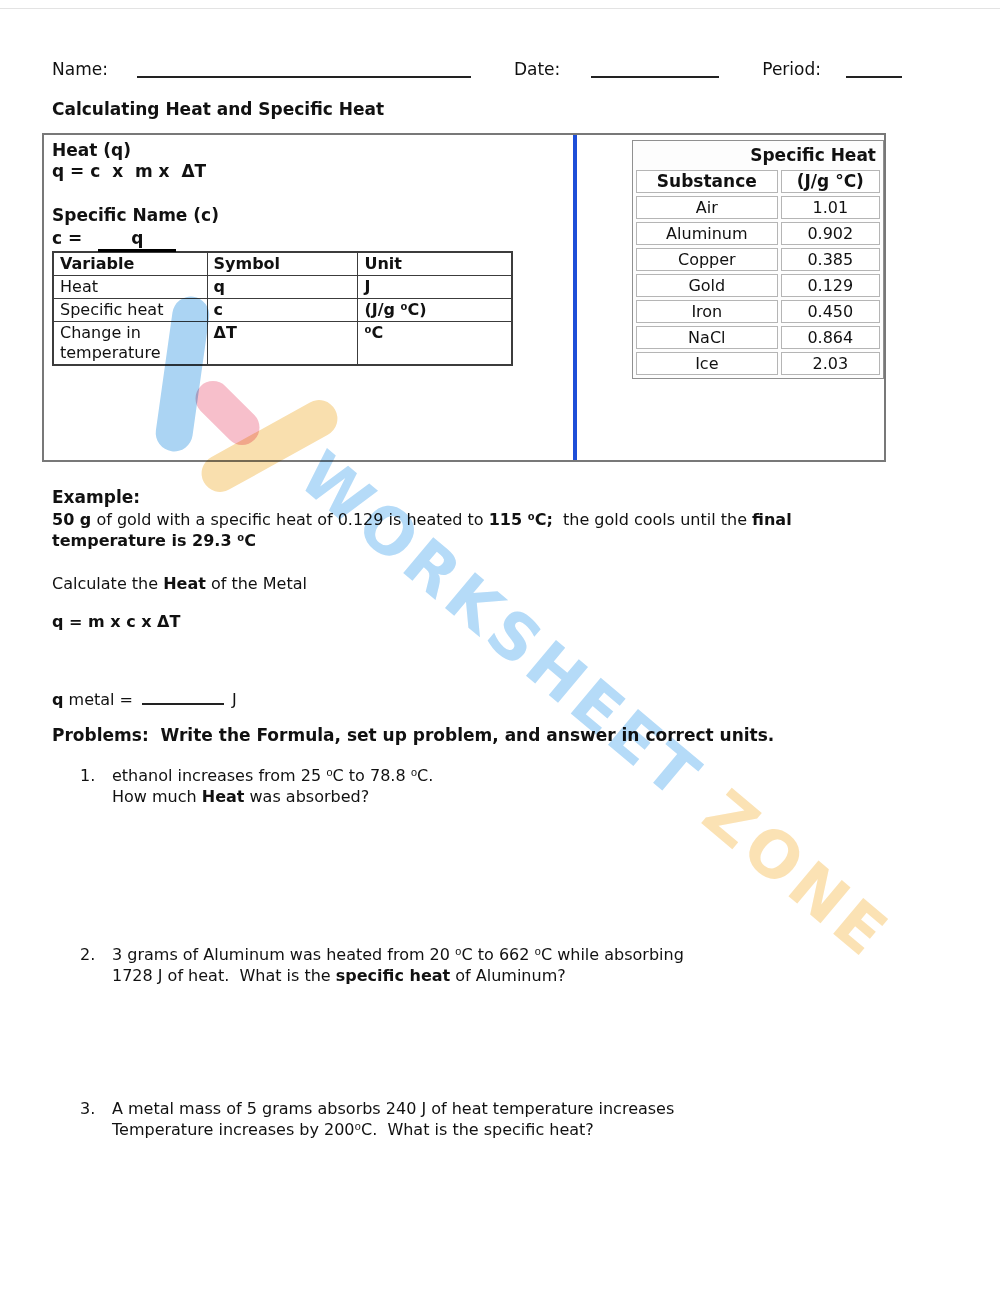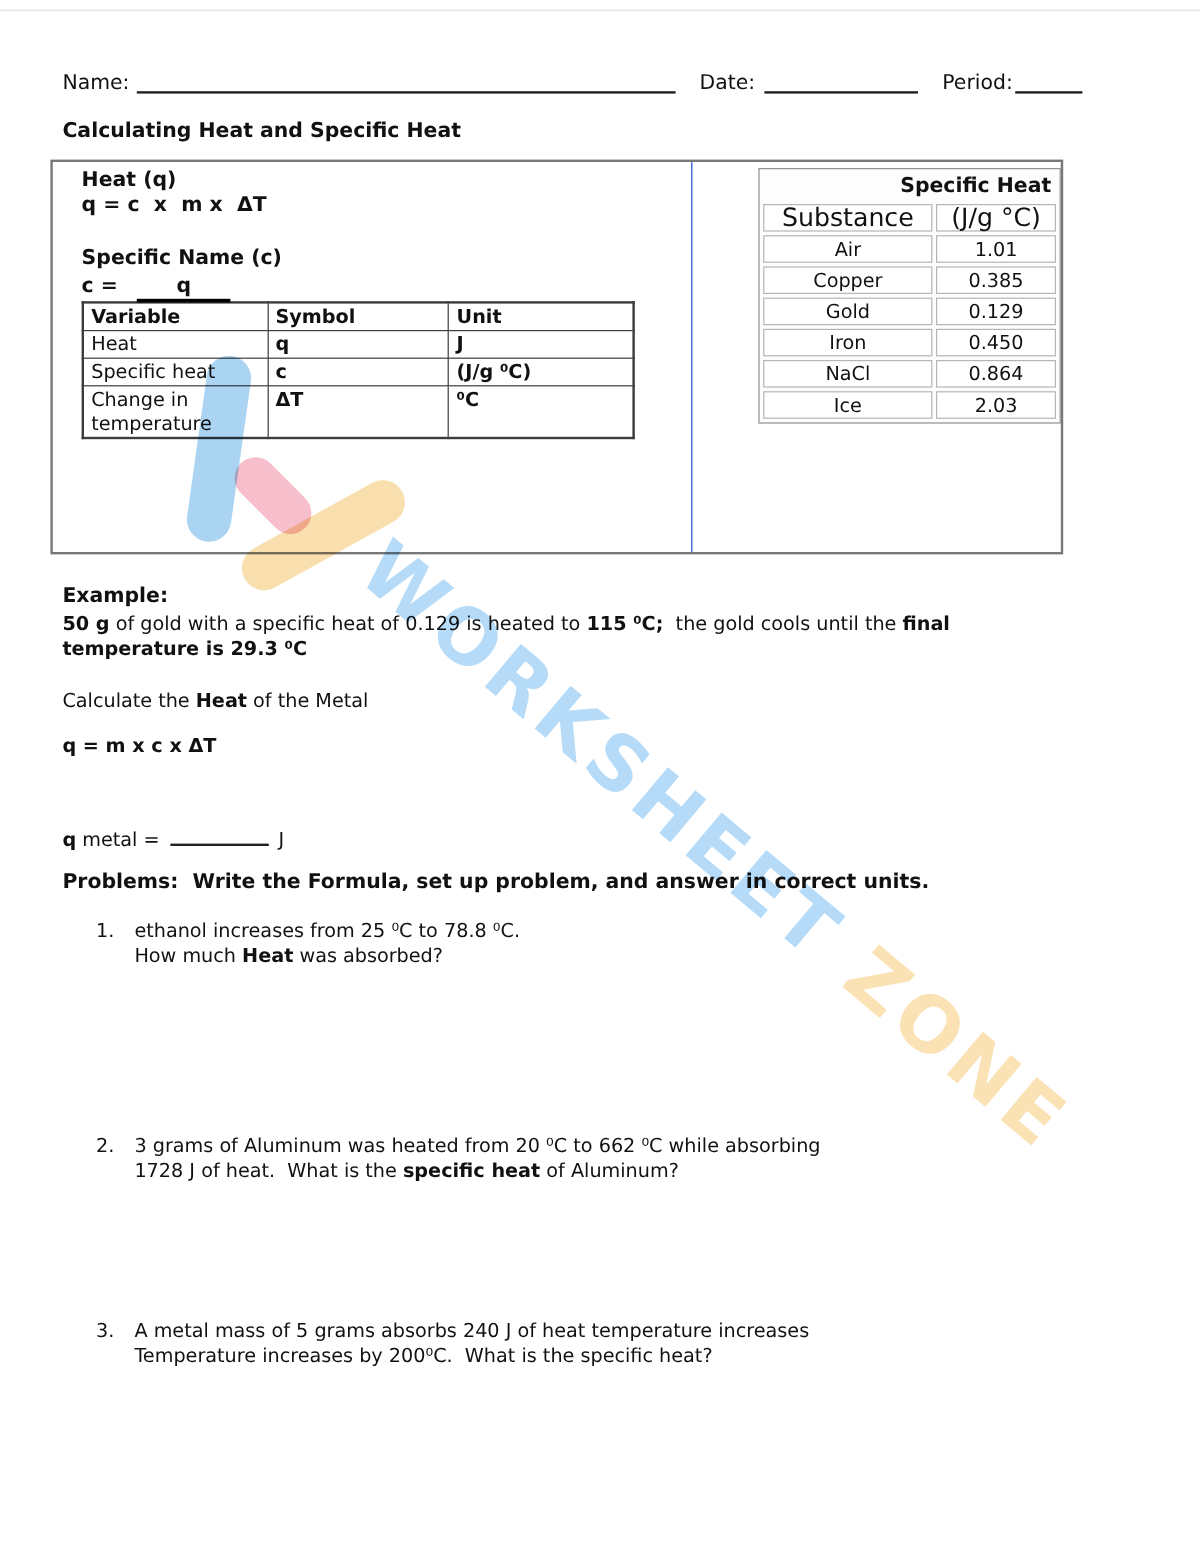--- a/index.html
+++ b/index.html
@@ -8,52 +8,52 @@
     position:relative; width:1000px; height:1294px; margin:0 auto;
     background:#ffffff; overflow:hidden;
     font-family:"DejaVu Sans","Liberation Sans",sans-serif;
     color:#111; font-size:16px; line-height:21px;
   }
   .txt { white-space:pre-wrap; }
   .b { font-weight:bold; }
   .top-rule { position:absolute; top:8px; left:0; right:0; border-top:1px solid #e3e3e3; }
 
   
-  .hdr { position:absolute; top:58px; left:52px; width:850px; display:flex; align-items:flex-end; font-size:17px; }
+  .hdr { position:absolute; top:58px; left:52px; width:850px; display:flex; align-items:flex-end; font-size:17px;gap:23px; }
   .wline { border-bottom:2px solid #222; height:20px; display:inline-block; }
   .l-name { flex:1; margin:0 20px 2px 6px; }
   .l-date { width:128px; margin:0 20px 2px 8px; }
   .l-period { width:56px; margin:0 0 2px 2px; }
 
   .title { position:absolute; top:99px; left:52px; font-size:17px; font-weight:bold; }
 
   
   .bigbox { position:absolute; top:133px; left:42px; width:844px; height:329px; border:2px solid #787878; display:flex; }
-  .pane-left { width:566px; border-right:1px solid #1d4ed8; padding:5px 0 0 24px; font-size:17px; }
+  .pane-left { width:566px; border-right:4px solid #1d4ed8; padding:5px 0 0 8px; font-size:17px; }
   .pane-right { flex:1; padding:5px 0 0 55px; }
 
   .f-head { font-weight:bold; }
   .f-gap { height:23px; }
   .c-row { margin-top:2px; font-weight:bold; height:23px; }
   .c-num { display:inline-block; width:78px; text-align:center; border-bottom:3px solid #000; margin-left:16px; font-weight:bold; }
   .c-den { margin-left:50px; font-weight:bold; margin-bottom:17px; }
 
   
   table.vartab { border-collapse:collapse; border:2px solid #3c3c3c; width:461px; font-size:16px; line-height:20px; }
   table.vartab td, table.vartab th { border:1px solid #3c3c3c; padding:1px 6px; text-align:left; vertical-align:top; }
   table.vartab th { font-weight:bold; }
   table.vartab .cv { width:150px; }
   table.vartab .cs { width:147px; font-weight:bold; }
   table.vartab .cu { width:150px; font-weight:bold; }
 
   
   table.shtab { border-collapse:separate; border-spacing:3px; border:1px solid #909090; width:252px; font-size:16px; background:#fdfdfd; }
   table.shtab td { border:1px solid #b5b5b5; text-align:center; height:23px; padding:0 4px; background:#fff; }
   table.shtab td.sh-title { border:none; text-align:right; font-weight:bold; font-size:17px; background:transparent; }
-  table.shtab td.hd { font-weight:normal; font-size:21px; }
+  table.shtab td.hd { font-weight:bold; font-size:17px; }
 
   
   .stroke { position:absolute; border-radius:20px; mix-blend-mode:multiply; z-index:4; }
   .stroke-blue   { left:164px; top:296px; width:37px; height:156px; transform:rotate(8deg); }
   .stroke-pink   { left:210px; top:375px; width:35px; height:76px;  transform:rotate(-45deg); }
   .stroke-yellow { left:251px; top:371px; width:37px; height:150px; transform:rotate(61deg); }
 
   
   .watermark {
     position:absolute; left:316px; top:458px; z-index:3;
@@ -148,20 +148,24 @@
           </tr>
           <tr>
             <td class="hd">Substance</td>
             <td class="hd">(J/g °C)</td>
           </tr>
           <tr>
                 <td>Air</td>
                 <td>1.01</td>
               </tr>
           <tr>
+                <td>Aluminum</td>
+                <td>0.902</td>
+              </tr>
+          <tr>
                 <td>Copper</td>
                 <td>0.385</td>
               </tr>
           <tr>
                 <td>Gold</td>
                 <td>0.129</td>
               </tr>
           <tr>
                 <td>Iron</td>
                 <td>0.450</td>

